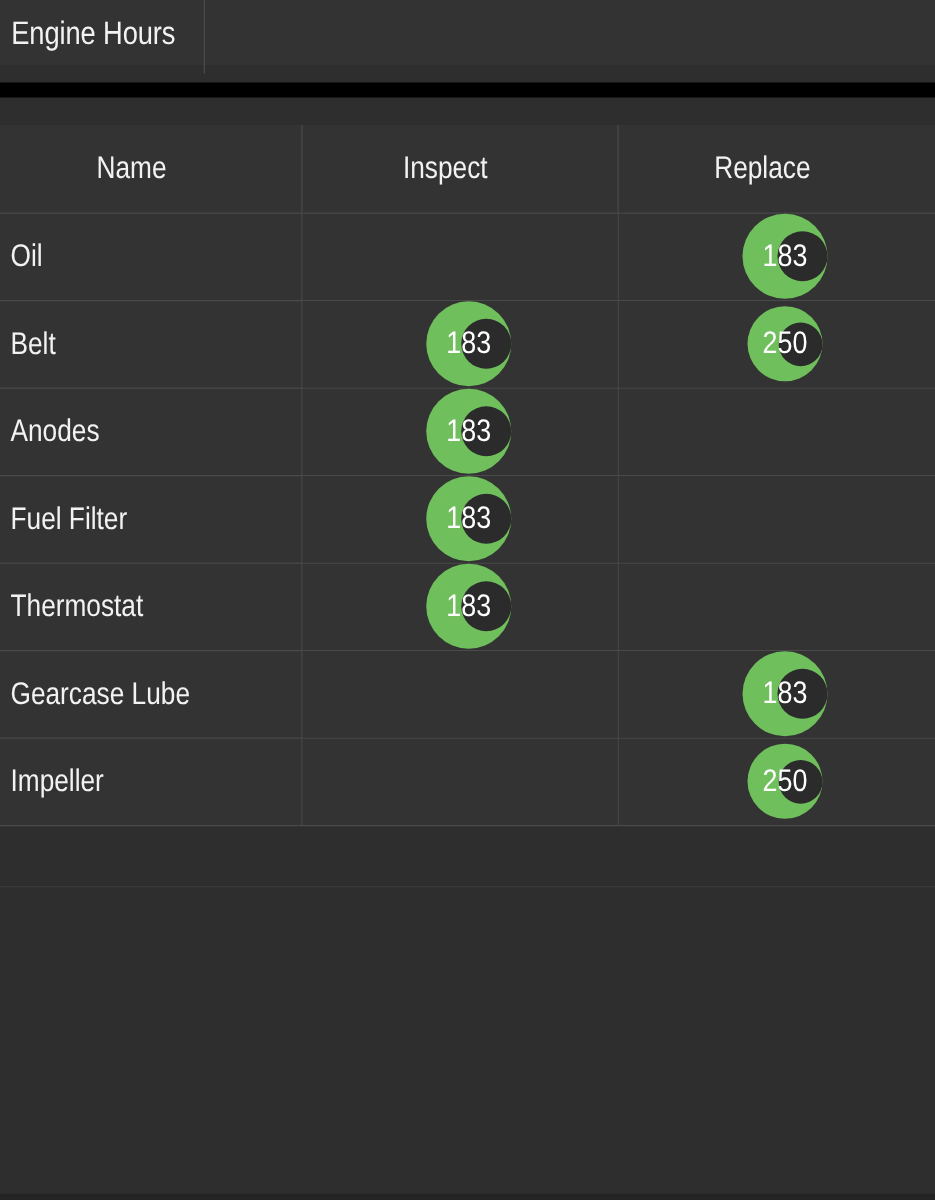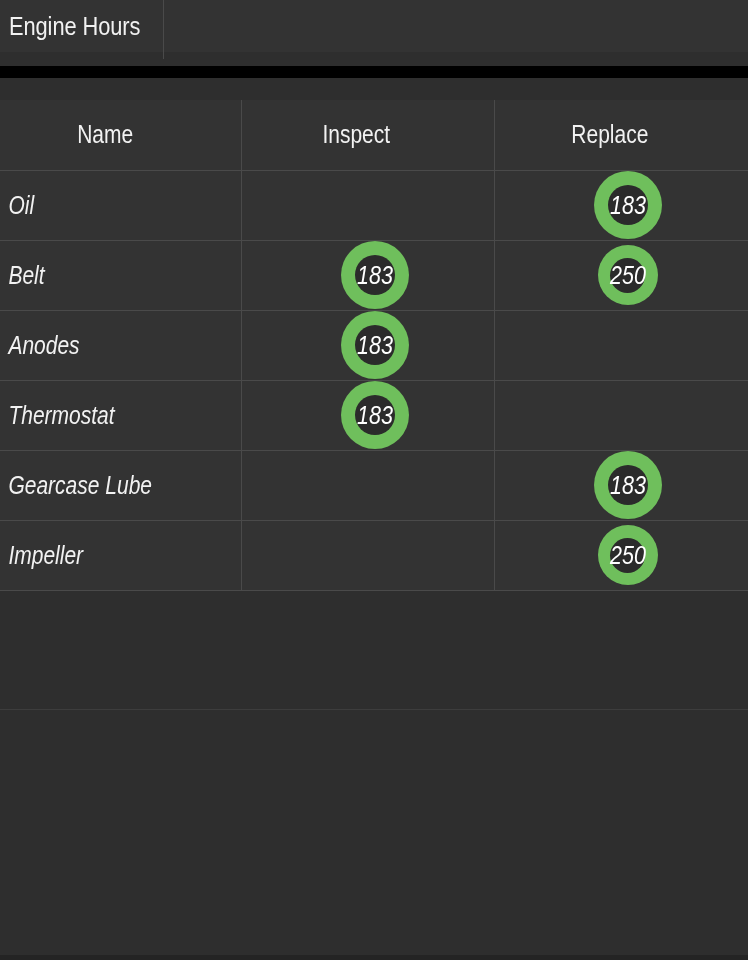--- a/index.html
+++ b/index.html
@@ -85,21 +85,21 @@
     background: #333333;
     padding: 0;
     margin: 0;
     vertical-align: middle;
     box-sizing: border-box;
   }
   #maintenance-table th:last-child,
   #maintenance-table td:last-child { border-right: none; }
 
   #maintenance-table thead th { height: 70px; }
-  #maintenance-table tbody td { height: 70px; font-style: italic; }
+  #maintenance-table tbody td { height: 70px; }
 
   .cell-text {
     font-size: 25px;
     font-weight: 400;
     color: #f2f2f2;
     transform: scaleX(0.84);
     transform-origin: left center;
     white-space: nowrap;
     padding-left: 10px;
     display: block;
@@ -121,21 +121,21 @@
     align-items: center;
     justify-content: center;
   }
   .inspect-col .badge-wrap { left: 133px; }
   .replace-col .badge-wrap { left: 133px; }
 
   .donut {
     border-radius: 50%;
     display: flex;
     align-items: center;
-    justify-content: center;
+    justify-content: flex-end;
     box-sizing: border-box;
   }
   .donut .donut-hole {
     border-radius: 50%;
     background: #2b2b2b;
     display: flex;
     align-items: center;
     justify-content: center;
     box-sizing: border-box;
   }
@@ -254,20 +254,34 @@
             <div class="donut size-183" style="background: rgb(111, 191, 92); position: relative;">
               <div class="donut-hole"></div>
               <span class="badge-num" style="position: absolute; left: 0px; right: 0px; top: 50%; transform: translateY(-50%) scaleX(0.86);">183</span>
             </div>
           </div>
         </td>
         <td class="badge-cell replace-col"></td>
       </tr>
       <tr>
         <td class="name-cell">
+          <span class="cell-text">Fuel Filter</span>
+        </td>
+        <td class="badge-cell inspect-col">
+          <div class="badge-wrap">
+            <div class="donut size-183" style="background: rgb(111, 191, 92); position: relative;">
+              <div class="donut-hole"></div>
+              <span class="badge-num" style="position: absolute; left: 0px; right: 0px; top: 50%; transform: translateY(-50%) scaleX(0.86);">183</span>
+            </div>
+          </div>
+        </td>
+        <td class="badge-cell replace-col"></td>
+      </tr>
+      <tr>
+        <td class="name-cell">
           <span class="cell-text">Thermostat</span>
         </td>
         <td class="badge-cell inspect-col">
           <div class="badge-wrap">
             <div class="donut size-183" style="background: rgb(111, 191, 92); position: relative;">
               <div class="donut-hole"></div>
               <span class="badge-num" style="position: absolute; left: 0px; right: 0px; top: 50%; transform: translateY(-50%) scaleX(0.86);">183</span>
             </div>
           </div>
         </td>

